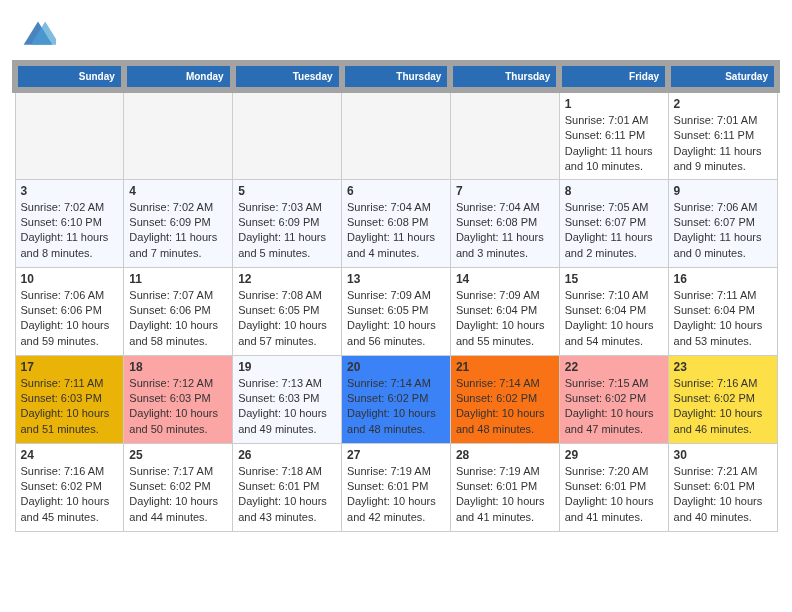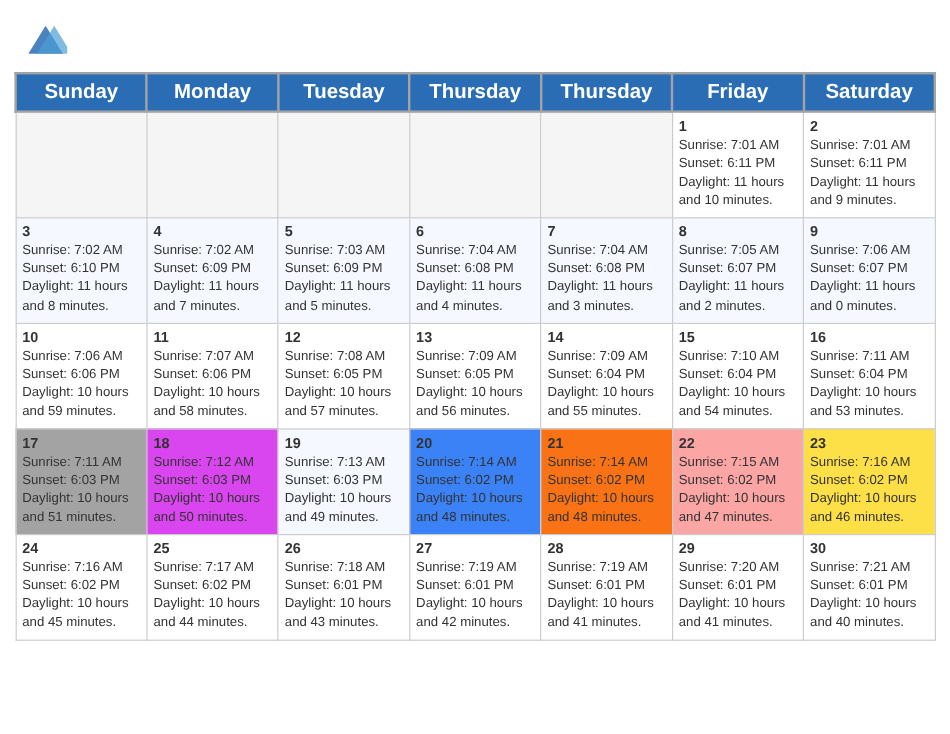--- a/index.html
+++ b/index.html
@@ -65,25 +65,25 @@
       padding: 0 12px 10px 12px;
     }
     table {
       width: 100%;
       border-collapse: collapse;
       table-layout: fixed;
     }
     th {
       background: #2a6db5;
       color: #fff;
-      font-size: 17px;
+      font-size: 10px;
       font-weight: bold;
       padding: 5px 6px;
-      text-align: center;
-      border: 2px solid #a3a3a3;
+      text-align: right;
+      border: 6px solid #a3a3a3;
     }
     td {
       border: 1px solid #ccc;
       vertical-align: top;
       padding: 4px 5px;
       font-size: 10px;
       color: #333;
       height: 88px;
       background: #fff;
     }
@@ -209,25 +209,25 @@
             <td>
               <div class="day-num">15</div>
               <div class="day-info">Sunrise: 7:10 AM<br>Sunset: 6:04 PM<br>Daylight: 10 hours and 54 minutes.</div>
             </td>
             <td>
               <div class="day-num">16</div>
               <div class="day-info">Sunrise: 7:11 AM<br>Sunset: 6:04 PM<br>Daylight: 10 hours and 53 minutes.</div>
             </td>
           </tr>
           <tr>
-            <td style="background: #a3a3a3;">
+            <td style="background: #eab308;">
               <div class="day-num">17</div>
               <div class="day-info">Sunrise: 7:11 AM<br>Sunset: 6:03 PM<br>Daylight: 10 hours and 51 minutes.</div>
             </td>
-            <td style="background: #d946ef;">
+            <td style="background: #fca5a5;">
               <div class="day-num">18</div>
               <div class="day-info">Sunrise: 7:12 AM<br>Sunset: 6:03 PM<br>Daylight: 10 hours and 50 minutes.</div>
             </td>
             <td style="background: rgb(245, 248, 255);">
               <div class="day-num">19</div>
               <div class="day-info">Sunrise: 7:13 AM<br>Sunset: 6:03 PM<br>Daylight: 10 hours and 49 minutes.</div>
             </td>
             <td style="background: #3b82f6;">
               <div class="day-num">20</div>
               <div class="day-info">Sunrise: 7:14 AM<br>Sunset: 6:02 PM<br>Daylight: 10 hours and 48 minutes.</div>

